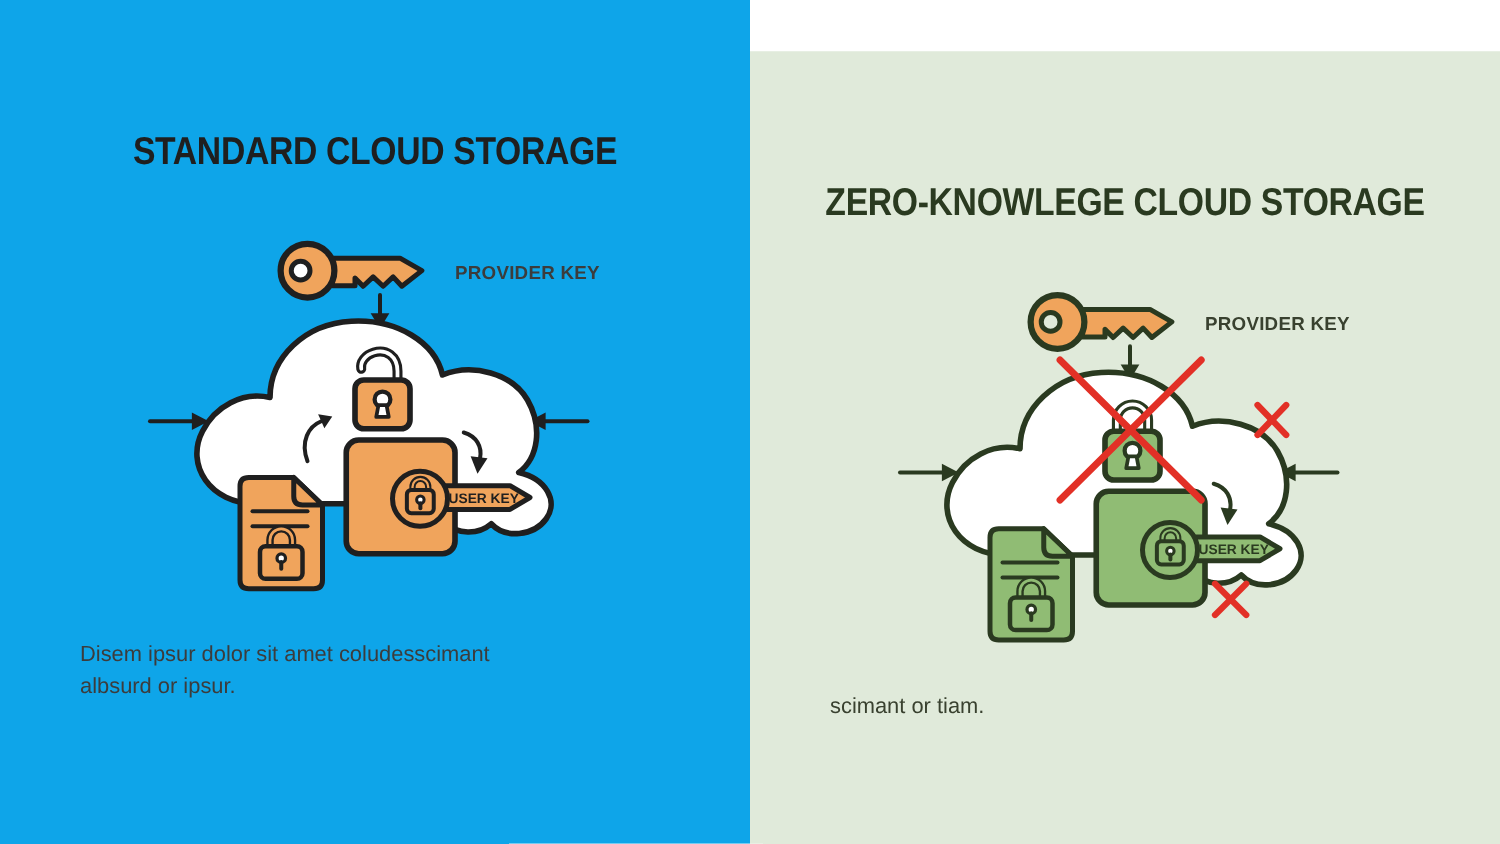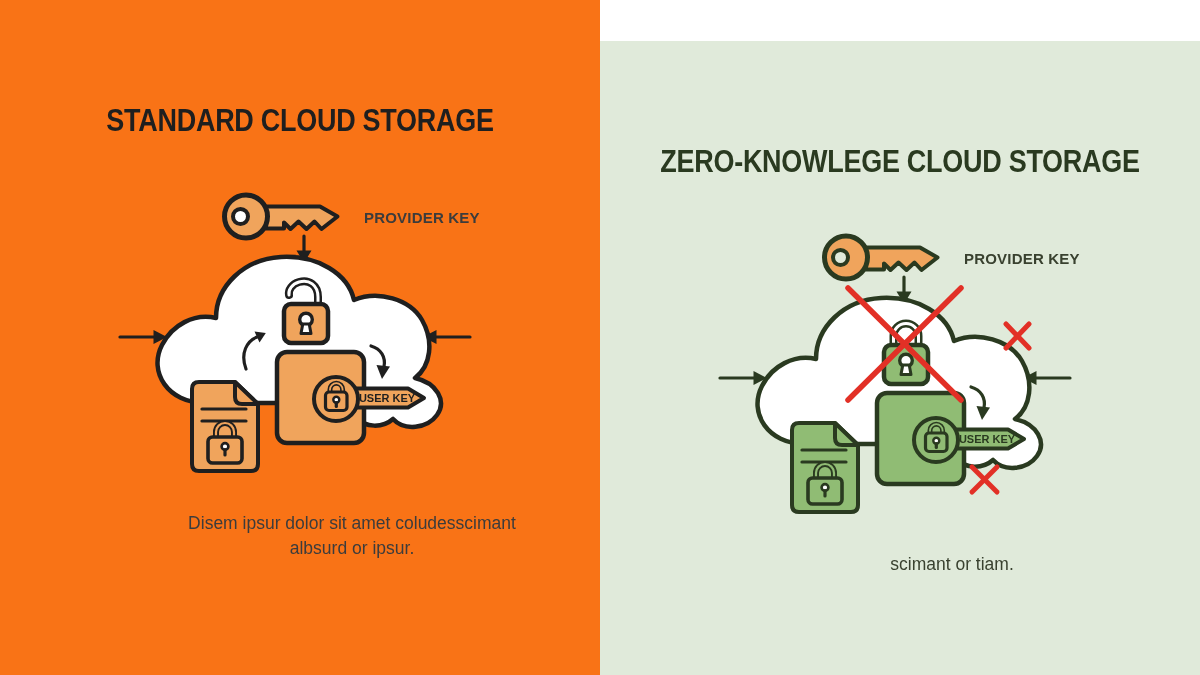--- a/index.html
+++ b/index.html
@@ -1,29 +1,29 @@
 <!DOCTYPE html>
 <html style="--orange: #F0A45C; --green: #90BC74; --panel-bg: #E0EADA; --ink: #1F1F1F; --ink-green: #2A3A20; --red: #E23026; --text-left: #3C3C3C; --text-right: #39412F;"><head>
 <meta charset="utf-8">
 <style>
   html,body{margin:0;padding:0;background:#fff;}
   .stage{width:1200px;height:675px;display:flex;overflow:hidden;
          font-family:"Liberation Sans",sans-serif;}
   .panel{position:relative;width:600px;height:675px;flex:0 0 600px;}
-  .panel.left{background:#f97316;}
+  .panel.left{background:#0ea5e9;}
   .panel.right{background:var(--panel-bg);margin-top:41px;}
   .title{position:absolute;top:103px;left:0;width:100%;margin:0;
          text-align:center;font-size:31px;font-weight:bold;letter-spacing:-.3px;
          transform:scaleX(.87);transform-origin:50% 50%;}
   .panel.left .title{color:var(--ink);}
   .panel.right .title{color:var(--ink-green);}
   .diagram{position:absolute;inset:0;width:600px;height:675px;}
   .panel.left  .diagram{--theme:var(--orange);--ink-c:var(--ink);--bg-c:#ffffff;--label-c:var(--text-left);}
   .panel.right .diagram{--theme:var(--green);--ink-c:var(--ink-green);--bg-c:var(--panel-bg);--label-c:var(--text-right);}
-  .caption{position:absolute;top:511px;left:4px;width:100%;text-align:center;
+  .caption{position:absolute;top:511px;left:16px;width:100%;text-align:left;
            font-size:17.5px;line-height:24.5px;padding-left:48px;}
   .panel.left .caption{color:var(--text-left);}
   .panel.right .caption{color:var(--text-right);}
   .provider-label{font:700 15px "Liberation Sans",sans-serif;fill:var(--label-c);letter-spacing:.2px;}
   .userkey-label{font:700 11px "Liberation Sans",sans-serif;fill:var(--ink-c);text-anchor:middle;}
   .ln{stroke:var(--ink-c);stroke-width:3.2;fill:none;stroke-linecap:round;}
   .ah{fill:var(--ink-c);stroke:none;}
   .outline{stroke:var(--ink-c);stroke-linejoin:round;}
   .xline{stroke:var(--red);stroke-linecap:round;fill:none;}
 </style>

